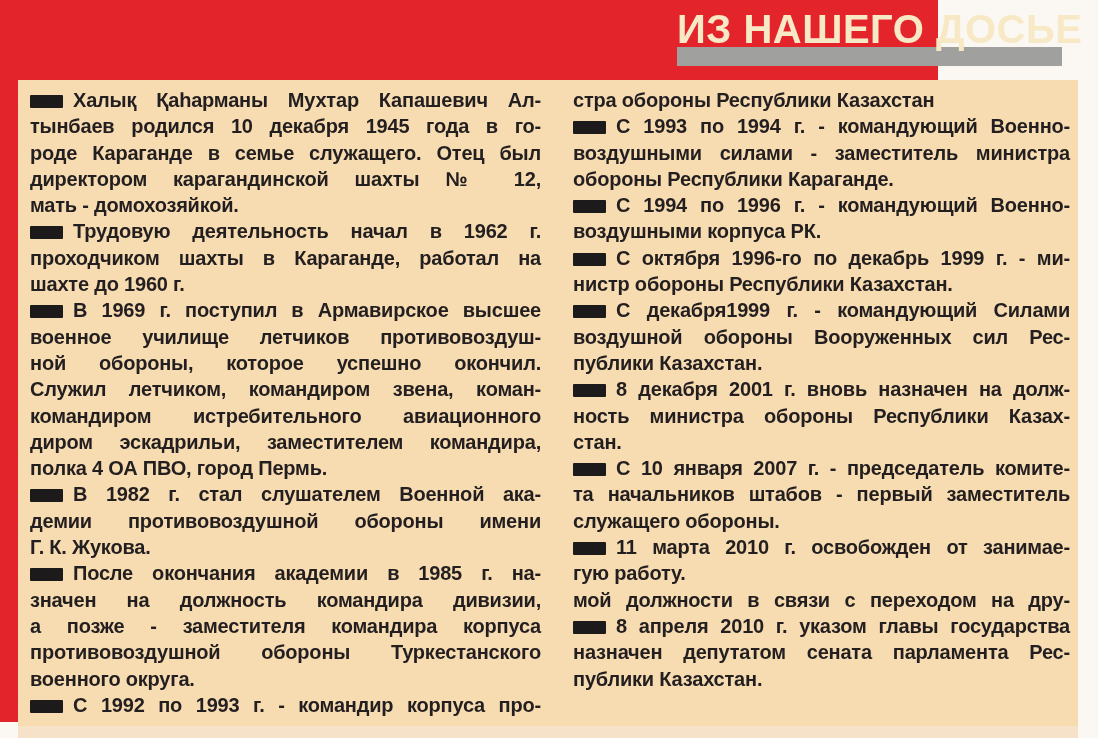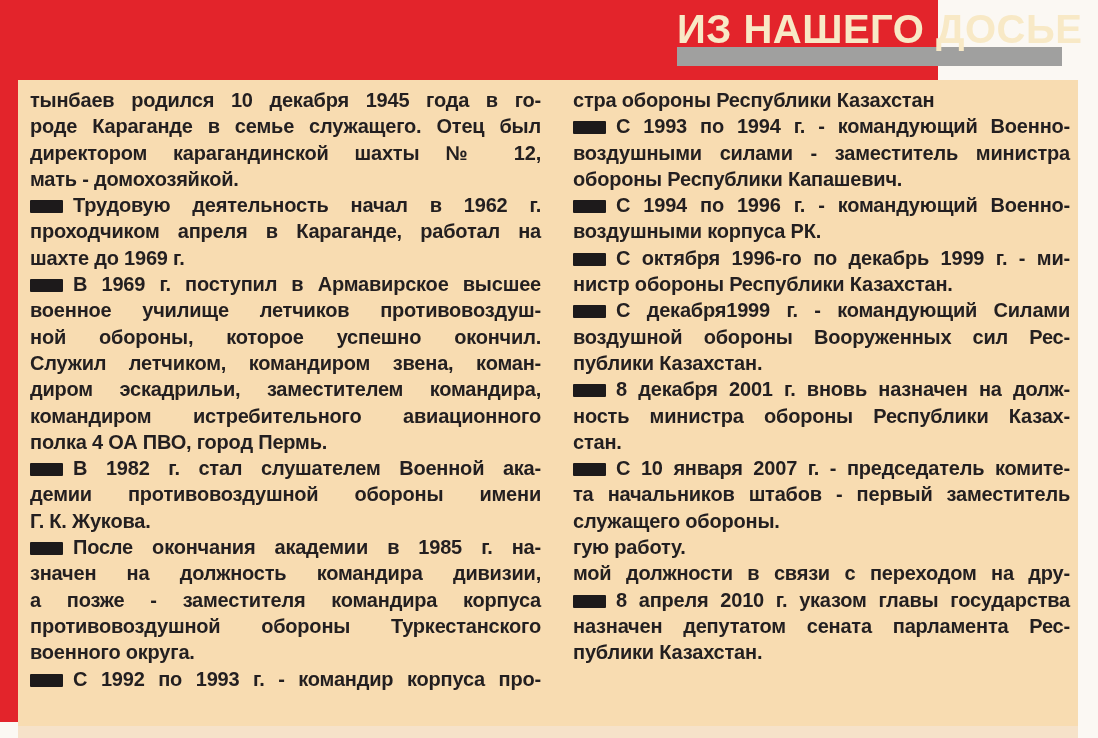--- a/index.html
+++ b/index.html
@@ -95,37 +95,38 @@
       <div class="title">ИЗ НАШЕГО ДОСЬЕ</div>
       <div class="title-underline"></div>
     </div>
   </div>
 
   <div class="left-bar"></div>
 
   <div class="content">
     <div class="col">
         <p class="para">
+          <span class="ln"><span class="bullet"></span>Халық Қаһарманы Мухтар Капашевич Ал-</span>
           <span class="ln">тынбаев родился 10 декабря 1945 года в го-</span>
           <span class="ln">роде Караганде в семье служащего. Отец был</span>
           <span class="ln">директором карагандинской шахты № 12,</span>
           <span class="ln lastln">мать - домохозяйкой.</span>
         </p>
         <p class="para">
           <span class="ln"><span class="bullet"></span>Трудовую деятельность начал в 1962 г.</span>
-          <span class="ln">проходчиком апреля в Караганде, работал на</span>
-          <span class="ln lastln">шахте до 1969 г.</span>
+          <span class="ln">проходчиком шахты в Караганде, работал на</span>
+          <span class="ln lastln">шахте до 1960 г.</span>
         </p>
         <p class="para">
           <span class="ln"><span class="bullet"></span>В 1969 г. поступил в Армавирское высшее</span>
           <span class="ln">военное училище летчиков противовоздуш-</span>
           <span class="ln">ной обороны, которое успешно окончил.</span>
           <span class="ln">Служил летчиком, командиром звена, коман-</span>
+          <span class="ln">командиром истребительного авиационного</span>
           <span class="ln">диром эскадрильи, заместителем командира,</span>
-          <span class="ln">командиром истребительного авиационного</span>
           <span class="ln lastln">полка 4 ОА ПВО, город Пермь.</span>
         </p>
         <p class="para">
           <span class="ln"><span class="bullet"></span>В 1982 г. стал слушателем Военной ака-</span>
           <span class="ln">демии противовоздушной обороны имени</span>
           <span class="ln lastln">Г. К. Жукова.</span>
         </p>
         <p class="para">
           <span class="ln"><span class="bullet"></span>После окончания академии в 1985 г. на-</span>
           <span class="ln">значен на должность командира дивизии,</span>
@@ -137,21 +138,21 @@
           <span class="ln"><span class="bullet"></span>С 1992 по 1993 г. - командир корпуса про-</span>
         </p>
       </div>
     <div class="col right">
         <p class="para">
           <span class="ln lastln">стра обороны Республики Казахстан</span>
         </p>
         <p class="para">
           <span class="ln"><span class="bullet"></span>С 1993 по 1994 г. - командующий Военно-</span>
           <span class="ln">воздушными силами - заместитель министра</span>
-          <span class="ln lastln">обороны Республики Капашевич.</span>
+          <span class="ln lastln">обороны Республики Караганде.</span>
         </p>
         <p class="para">
           <span class="ln"><span class="bullet"></span>С 1994 по 1996 г. - командующий Военно-</span>
           <span class="ln lastln">воздушными корпуса РК.</span>
         </p>
         <p class="para">
           <span class="ln"><span class="bullet"></span>С октября 1996-го по декабрь 1999 г. - ми-</span>
           <span class="ln lastln">нистр обороны Республики Казахстан.</span>
         </p>
         <p class="para">
@@ -163,20 +164,21 @@
           <span class="ln"><span class="bullet"></span>8 декабря 2001 г. вновь назначен на долж-</span>
           <span class="ln">ность министра обороны Республики Казах-</span>
           <span class="ln lastln">стан.</span>
         </p>
         <p class="para">
           <span class="ln"><span class="bullet"></span>С 10 января 2007 г. - председатель комите-</span>
           <span class="ln">та начальников штабов - первый заместитель</span>
           <span class="ln lastln">служащего обороны.</span>
         </p>
         <p class="para">
+          <span class="ln"><span class="bullet"></span>11 марта 2010 г. освобожден от занимае-</span>
           <span class="ln lastln">гую работу.</span>
           <span class="ln">мой должности в связи с переходом на дру-</span>
         </p>
         <p class="para">
           <span class="ln"><span class="bullet"></span>8 апреля 2010 г. указом главы государства</span>
           <span class="ln">назначен депутатом сената парламента Рес-</span>
           <span class="ln lastln">публики Казахстан.</span>
         </p>
       </div>
   </div>

